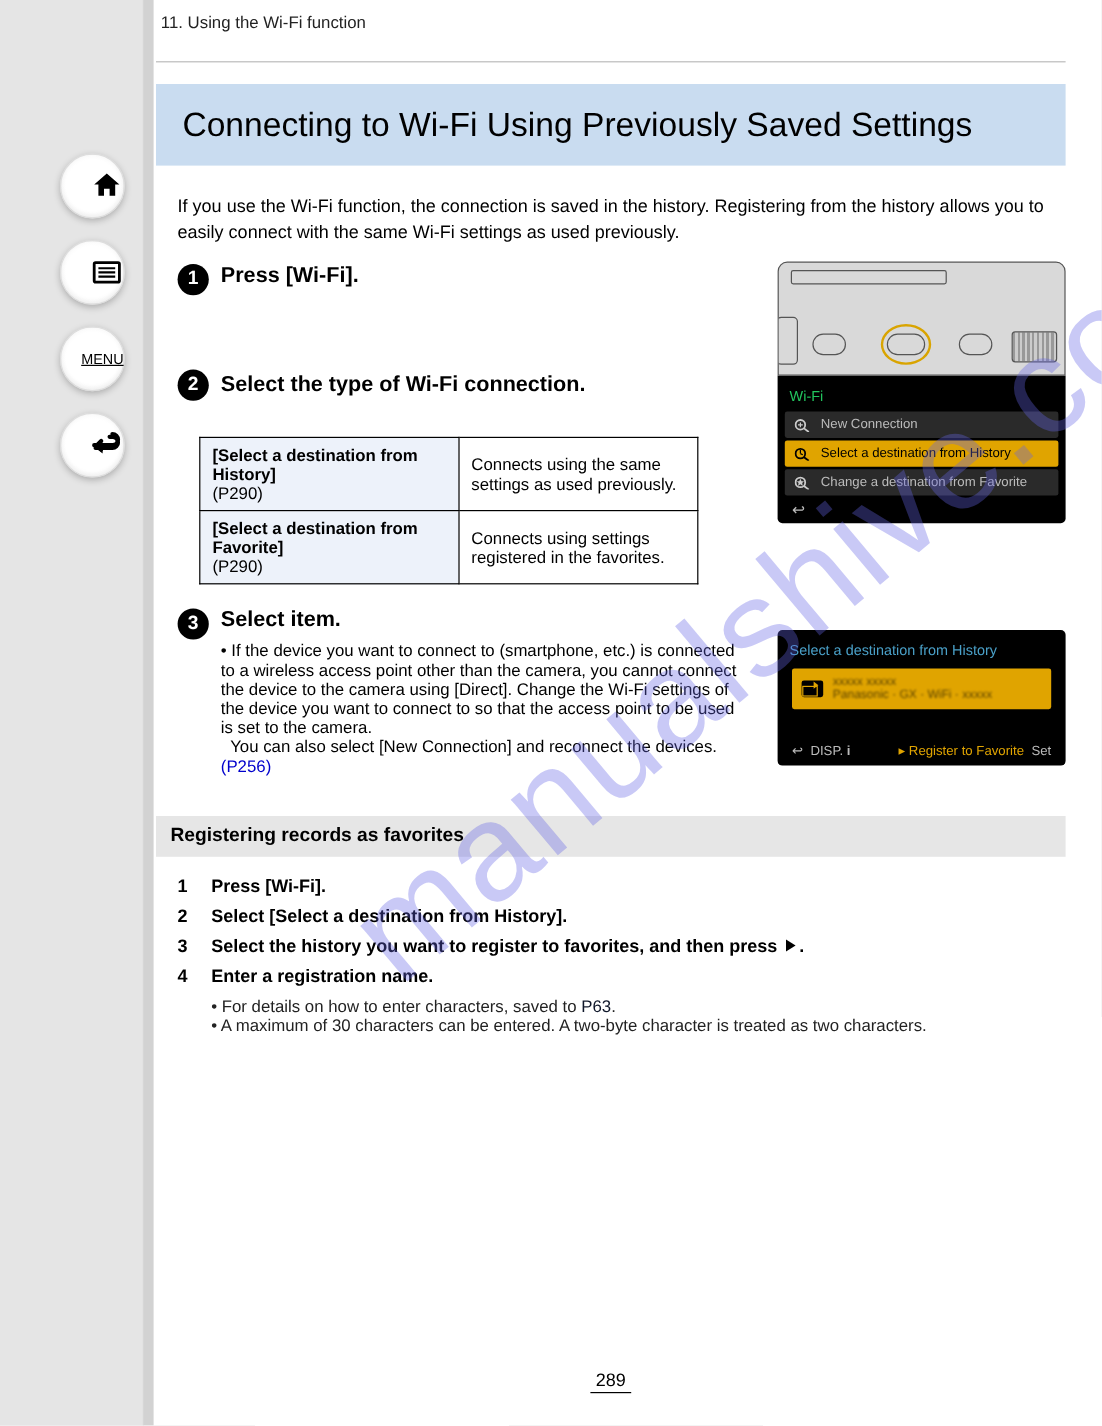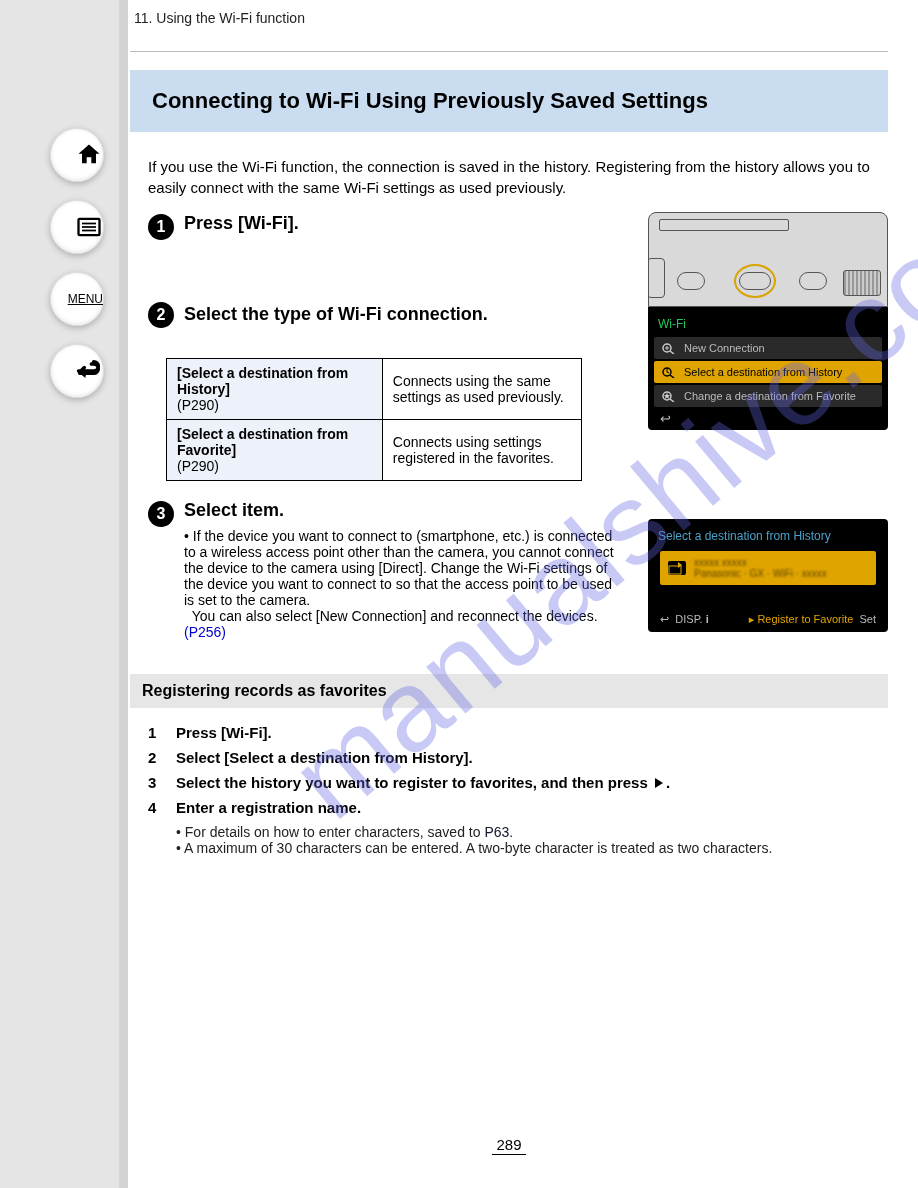--- a/index.html
+++ b/index.html
@@ -68,22 +68,22 @@
     z-index: 20;
   }
   .edge-stripe {
     position:absolute; left:0; top:0; width:8px; height:100%; background:#d2d2d2;
   }
   hr.topline { margin:25px 0 18px; border:none; border-top:1px solid #bbb; }
 
   .title-bar {
     background: #c9dcf0;
     padding: 18px 22px;
-    font-size: 22px;
-    font-weight: bold;
+    font-size: 28px;
+    font-weight: normal;
     color: #000;
   }
   .intro { padding: 24px 18px 6px 18px; font-size: 15px; line-height:1.4; }
 
   .step-row { display:flex; gap:10px; margin-left:18px; margin-top:8px; align-items:flex-start; }
   .step-num {
     width:26px;height:26px;border-radius:50%;
     background:#000;color:#fff;font-weight:bold;
     display:flex;align-items:center;justify-content:center;font-size:16px;flex-shrink:0;
     margin-top:2px;

